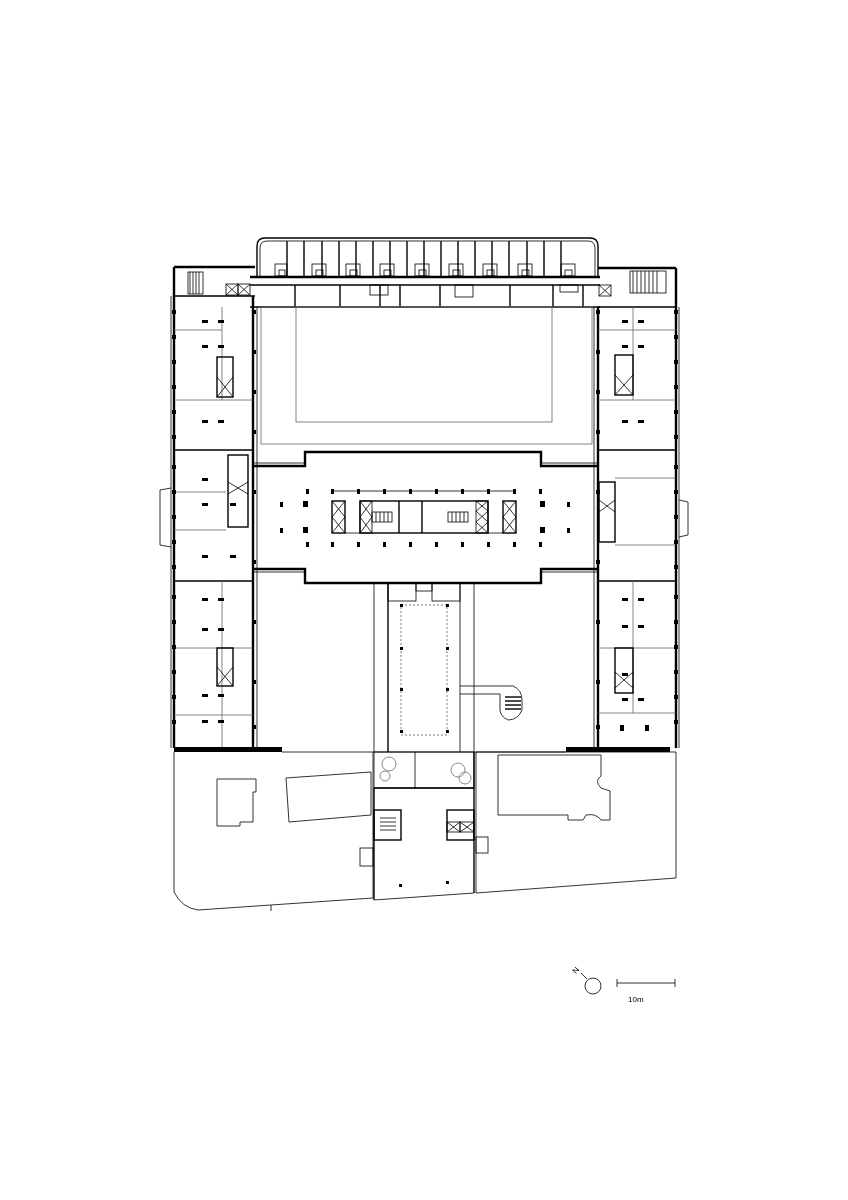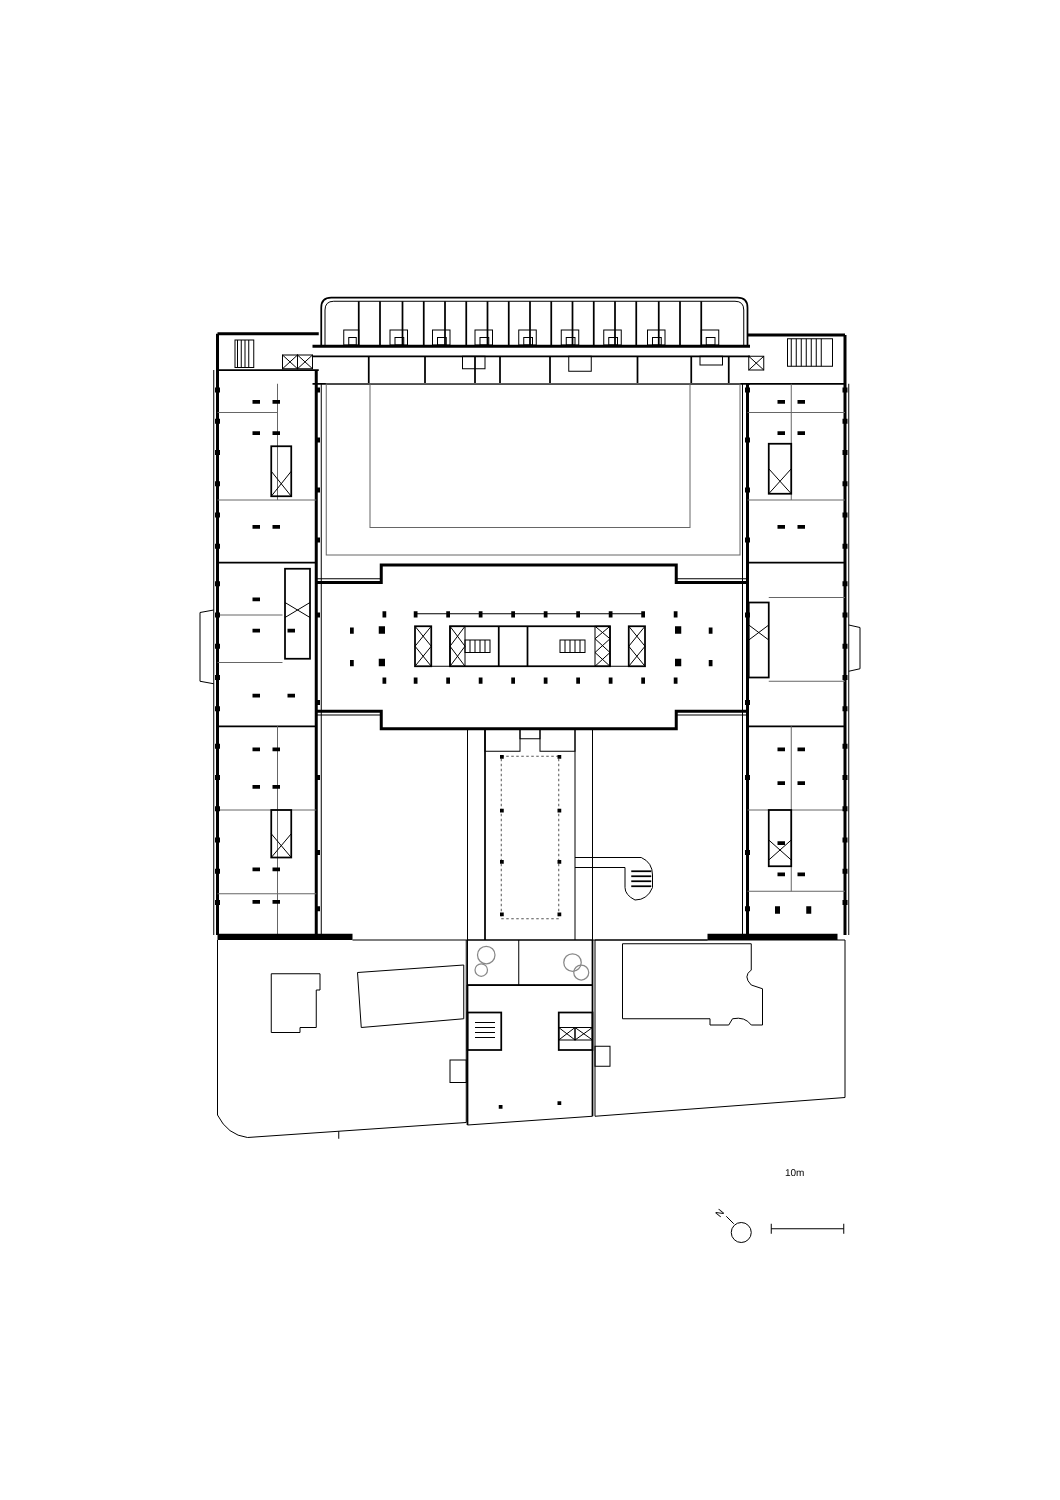--- a/index.html
+++ b/index.html
@@ -4,21 +4,21 @@
 <style>
   html,body{margin:0;padding:0;background:#ffffff;}
   body{width:848px;height:1200px;position:relative;overflow:hidden;font-family:"Liberation Sans",sans-serif;}
   #plan{position:absolute;left:0;top:0;width:848px;height:1200px;}
   .thin{stroke:#000;stroke-width:0.8;fill:none;}
   .grey{stroke:#666;stroke-width:0.8;fill:none;}
   .mid{stroke:#000;stroke-width:1.4;fill:none;}
   .thick{stroke:#000;stroke-width:2.4;fill:none;}
   .solid{fill:#000;stroke:none;}
   .dot{stroke:#555;stroke-width:0.8;stroke-dasharray:2 2;fill:none;}
-  .scale-label{position:absolute;left:628px;top:934px;font-size:8px;color:#000;}
+  .scale-label{position:absolute;left:628px;top:995px;font-size:8px;color:#000;}
   .north{position:absolute;left:573px;top:966px;font-size:8px;color:#000;transform:rotate(-50deg);}
 </style>
 </head>
 <body>
 
 <svg id="plan" viewBox="0 0 848 1200" xmlns="http://www.w3.org/2000/svg">
 
   <g>
     <path class="mid" d="M257,276 L257,246 Q257,238 265,238 L590,238 Q598,238 598,246 L598,276"></path>
     <path class="thin" d="M260,276 L260,248 Q260,241 267,241 L588,241 Q595,241 595,248 L595,276"></path>

